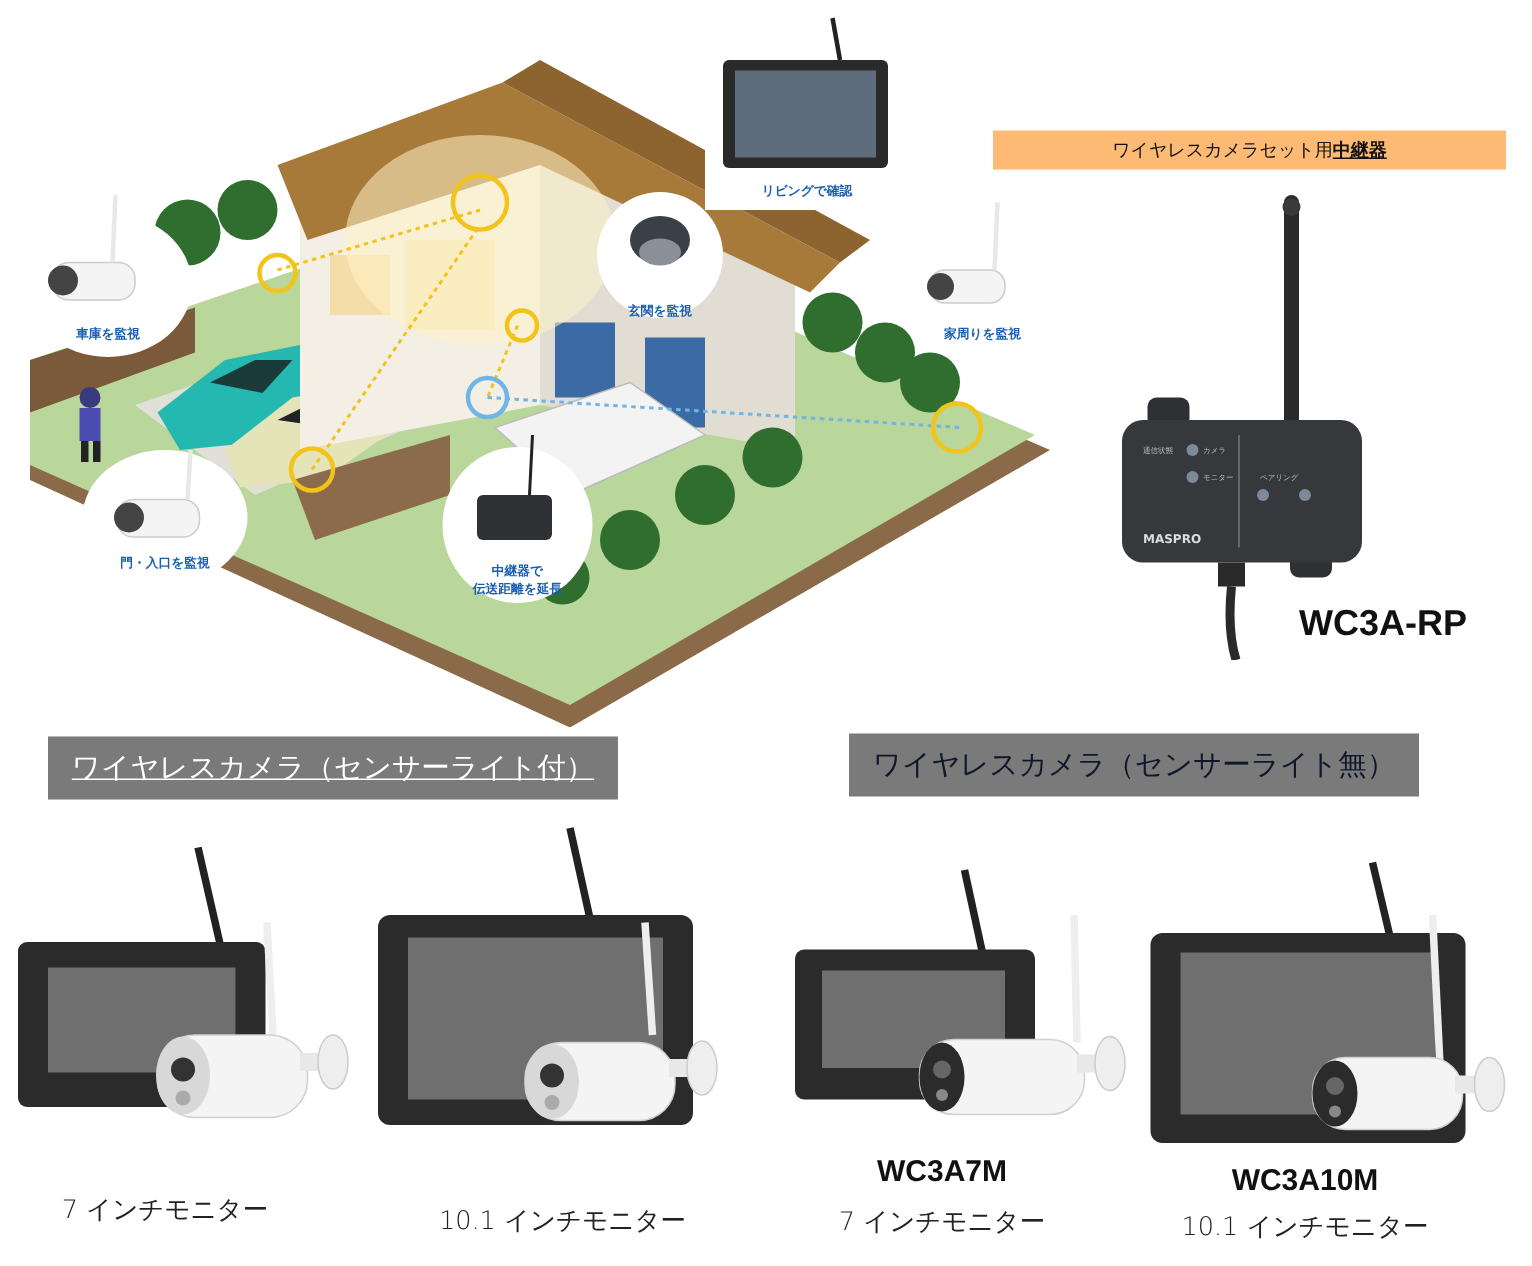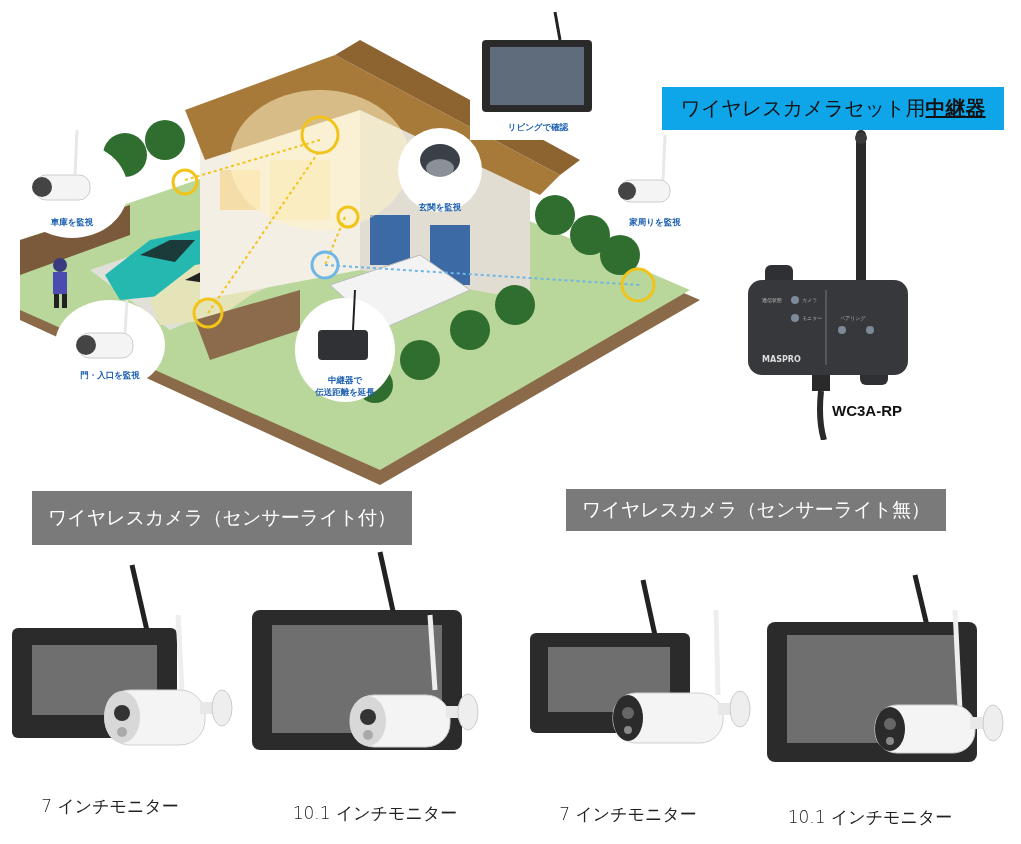--- a/index.html
+++ b/index.html
@@ -9,28 +9,28 @@
   
   #house-illustration { position: absolute; left: 0; top: 0; width: 720px; height: 485px; }
 
   .bubble-label { font-family: "DejaVu Sans", sans-serif; font-weight: bold; fill: #1b5fb0; font-size: 8.5px; }
 
   
   .section-header {
     position: absolute; display: flex; align-items: center; justify-content: center;
     font-family: "DejaVu Sans", sans-serif; white-space: nowrap;
   }
-  #repeater-header { left: 662px; top: 87px; width: 342px; height: 43px; background: #0ea5e9; color: #111; font-size: 20px; }
+  #repeater-header { left: 662px; top: 87px; width: 342px; height: 26px; background: #fdba74; color: #111; font-size: 12px; }
   #repeater-header b { font-weight: bold; text-decoration: underline; }
-  #sensor-header { left: 32px; top: 491px; width: 380px; height: 54px; background: #7a7a7a; color: #fff; font-size: 19px; }
-  #nosensor-header { left: 566px; top: 489px; width: 380px; height: 42px; background: #7a7a7a; color: #ffffff; font-size: 19px; }
+  #sensor-header { left: 32px; top: 491px; width: 380px; height: 42px; background: #7a7a7a; color: #fff; font-size: 19px; text-decoration: underline; }
+  #nosensor-header { left: 566px; top: 489px; width: 380px; height: 42px; background: #7a7a7a; color: #0f172a; font-size: 19px; }
 
   
   #repeater-device { position: absolute; left: 740px; top: 130px; width: 180px; height: 310px; }
-  #repeater-model { position: absolute; left: 832px; top: 402px; font-family: "Liberation Sans", sans-serif; font-weight: bold; font-size: 15px; }
+  #repeater-model { position: absolute; left: 866px; top: 402px; font-family: "Liberation Sans", sans-serif; font-weight: bold; font-size: 24px; }
 
   
   .product { position: absolute; }
   .product svg { position: absolute; left: 0; top: 0; }
   .model-name { position: absolute; font-family: "Liberation Sans", sans-serif; font-weight: bold; font-size: 20px; text-align: center; white-space: nowrap; }
   .model-desc { position: absolute; font-family: "DejaVu Sans", sans-serif; font-size: 17px; text-align: center; white-space: nowrap; font-weight: 300; color: #222; }
 </style>
 </head>
 <body>
 
@@ -222,30 +222,32 @@
     <rect x="2" y="58" width="160" height="100" rx="6" fill="#2b2b2b"></rect>
     <rect x="20" y="72" width="122" height="65" fill="#6f6f6f"></rect>
     <line x1="188" y1="35" x2="190" y2="120" stroke="#eee" stroke-width="5"></line>
     <rect x="85" y="118" width="110" height="50" rx="23" fill="#f4f4f4" stroke="#d0d0d0"></rect>
     <ellipse cx="100" cy="143" rx="15" ry="23" fill="#2b2b2b"></ellipse>
     <circle cx="100" cy="138" r="6" fill="#666"></circle>
     <circle cx="100" cy="155" r="4" fill="#888"></circle>
     <rect x="190" y="128" width="18" height="12" fill="#e8e8e8"></rect>
     <ellipse cx="212" cy="134" rx="10" ry="18" fill="#eee" stroke="#ccc"></ellipse>
   </svg>
+  <div class="model-name" style="left:0; top:195px; width:200px;">WC3A7M</div>
   <div class="model-desc" style="left:0; top:228px; width:200px;">7 インチモニター</div>
 </div>
 
 <div class="product" style="left:765px; top:570px; width:256px; height:274px;">
   <svg width="256" height="200" viewBox="0 0 256 200">
     <line x1="150" y1="5" x2="163" y2="60" stroke="#222" stroke-width="5"></line>
     <rect x="2" y="52" width="210" height="140" rx="8" fill="#2b2b2b"></rect>
     <rect x="22" y="65" width="170" height="108" fill="#6f6f6f"></rect>
     <line x1="190" y1="40" x2="195" y2="140" stroke="#eee" stroke-width="5"></line>
     <rect x="110" y="135" width="100" height="48" rx="22" fill="#f4f4f4" stroke="#d0d0d0"></rect>
     <ellipse cx="125" cy="159" rx="15" ry="22" fill="#2b2b2b"></ellipse>
     <circle cx="125" cy="154" r="6" fill="#666"></circle>
     <circle cx="125" cy="171" r="4" fill="#888"></circle>
     <rect x="205" y="147" width="18" height="12" fill="#e8e8e8"></rect>
     <ellipse cx="228" cy="153" rx="10" ry="18" fill="#eee" stroke="#ccc"></ellipse>
   </svg>
+  <div class="model-name" style="left:0; top:206px; width:210px;">WC3A10M</div>
   <div class="model-desc" style="left:0; top:236px; width:210px;">10.1 インチモニター</div>
 </div>
 
 </body></html>

